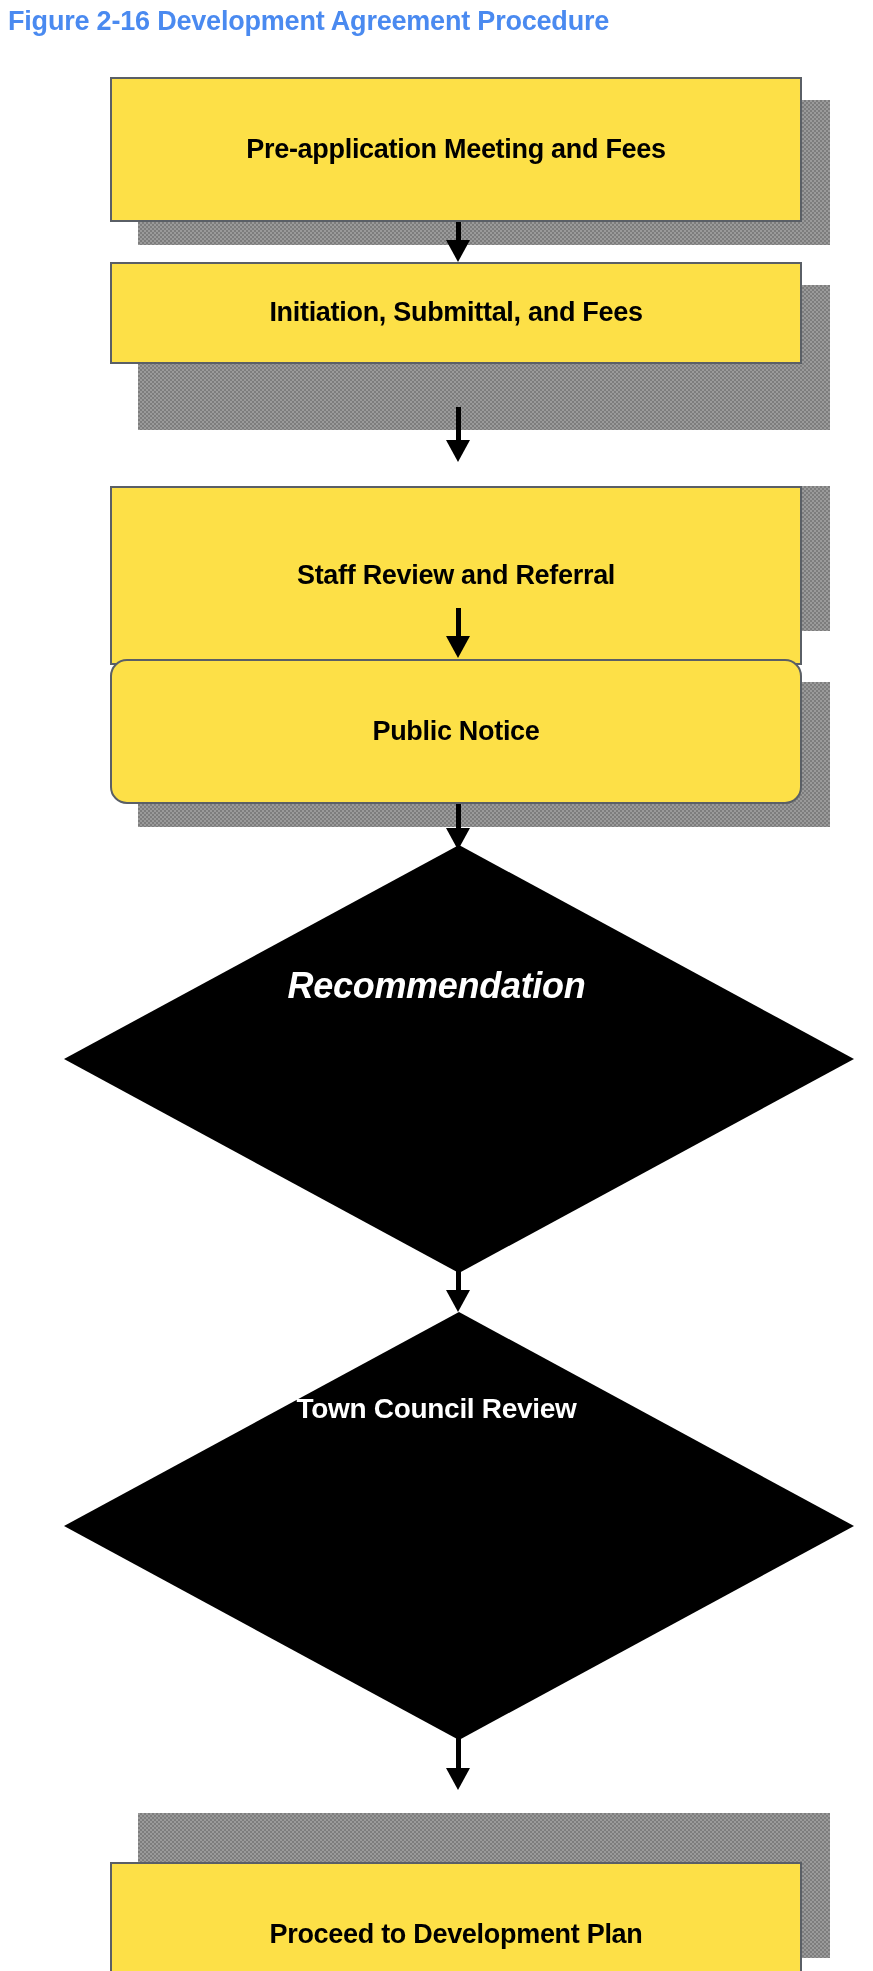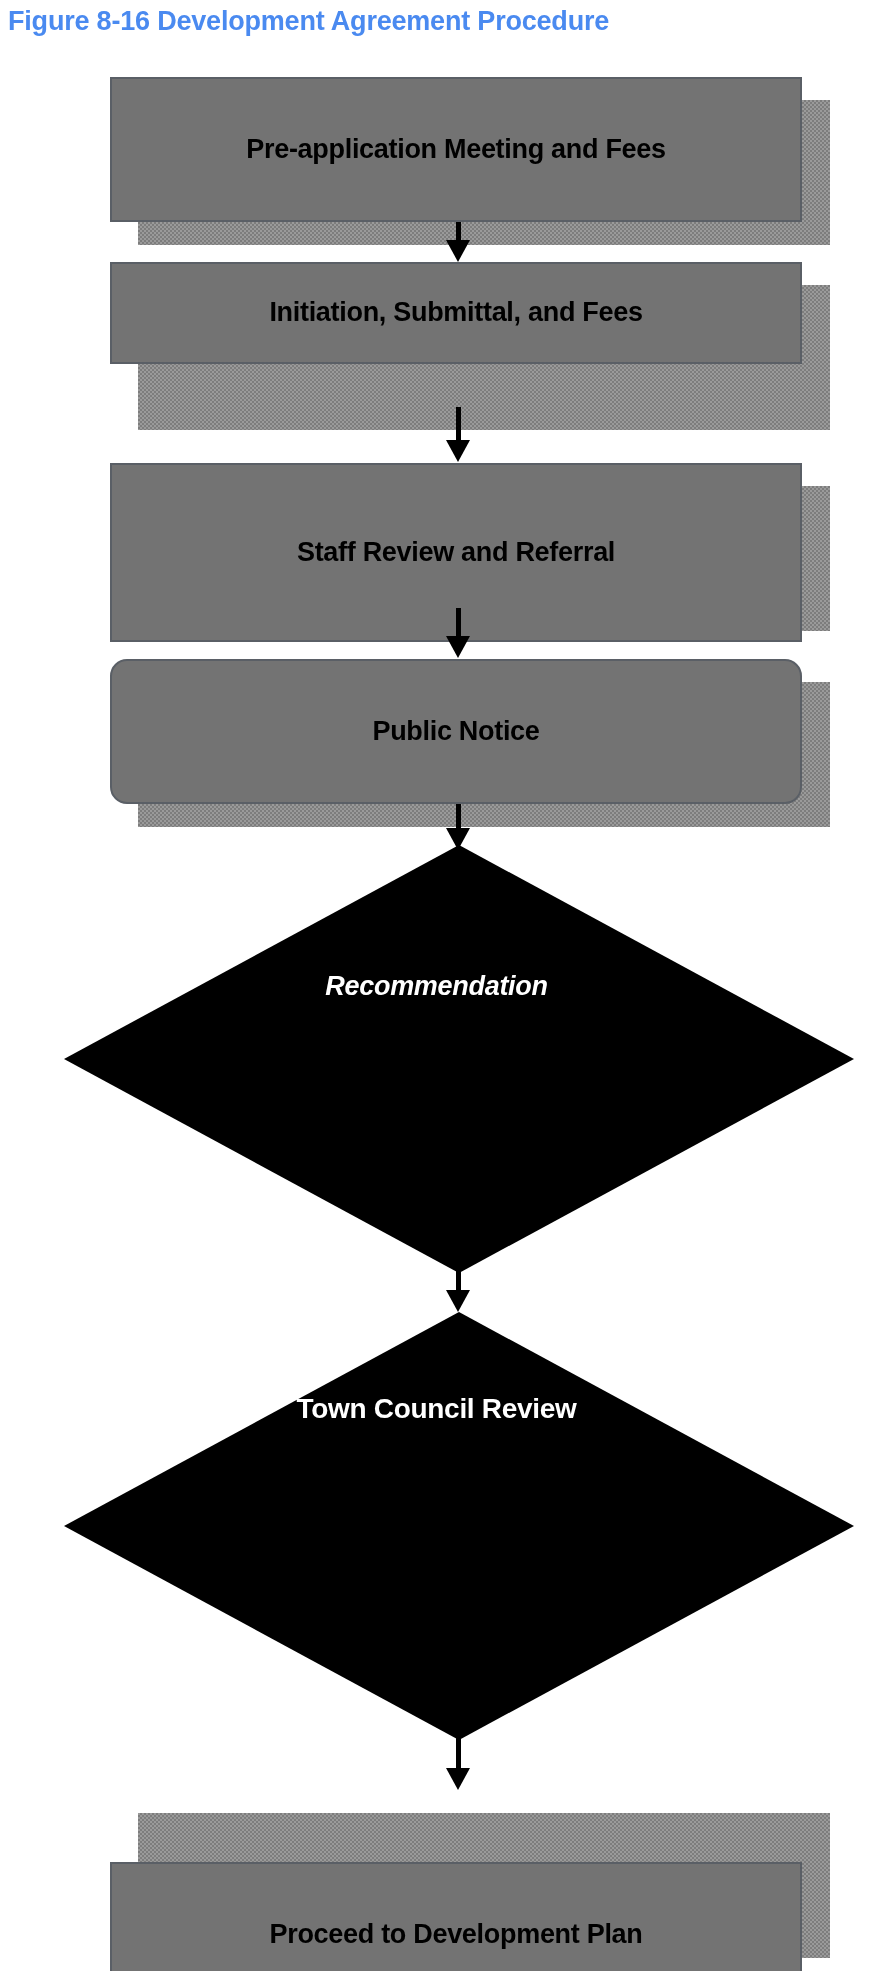--- a/index.html
+++ b/index.html
@@ -35,21 +35,21 @@
     left: 0;
     top: 0;
     width: 873px;
     height: 1971px;
   }
 
   
   .proc-box {
     position: absolute;
     box-sizing: border-box;
-    background: #737373;
+    background: #fde047;
     border: 2px solid #5a5f66;
     display: flex;
     align-items: center;
     justify-content: center;
   }
   .proc-label {
     font-size: 27px;
     font-weight: bold;
     color: #000000;
     text-align: center;
@@ -86,21 +86,21 @@
     z-index: 3;
   }
   .decision-line-1 {
     font-size: 28px;
     font-weight: bold;
     letter-spacing: -0.3px;
     line-height: 34px;
     white-space: nowrap;
   }
   .decision-line-2 {
-    font-size: 27px;
+    font-size: 36px;
     font-weight: bold;
     font-style: italic;
     letter-spacing: -0.3px;
     line-height: 36px;
     white-space: nowrap;
   }
 
   
   .connector {
     position: absolute;
@@ -119,21 +119,21 @@
     width: 0;
     height: 0;
     border-left: 12px solid transparent;
     border-right: 12px solid transparent;
     border-top: 22px solid #000000;
   }
 </style>
 </head>
 <body>
 
-<div id="figure-title">Figure 8-16 Development Agreement Procedure</div>
+<div id="figure-title">Figure 2-16 Development Agreement Procedure</div>
 
 <div id="flow-canvas">
 
   <div class="box-shadow-block" style="left:138px; top:100px; width:692px; height:145px;"></div>
   <div class="box-shadow-block" style="left:138px; top:285px; width:692px; height:145px;"></div>
   <div class="box-shadow-block" style="left:138px; top:486px; width:692px; height:145px;"></div>
   <div class="box-shadow-block" style="left:138px; top:682px; width:692px; height:145px;"></div>
   <div class="box-shadow-block" style="left:138px; top:1813px; width:692px; height:145px;"></div>
 
   <div class="proc-box" style="left:110px; top:77px; width:692px; height:145px;">
@@ -147,21 +147,21 @@
 
   <div class="proc-box" style="left:110px; top:262px; width:692px; height:102px;">
     <span class="proc-label">Initiation, Submittal, and Fees</span>
   </div>
 
   <div class="connector" style="left:456px; top:407px; width:5px; height:56px;">
     <div class="shaft" style="height:35px;"></div>
     <div class="head" style="top:33px;"></div>
   </div>
 
-  <div class="proc-box" style="left:110px; top:463px; width:692px; height:179px;">
+  <div class="proc-box" style="left:110px; top:486px; width:692px; height:179px;">
     <span class="proc-label">Staff Review and Referral</span>
   </div>
 
   <div class="connector" style="left:456px; top:608px; width:5px; height:51px;">
     <div class="shaft" style="height:30px;"></div>
     <div class="head" style="top:28px;"></div>
   </div>
 
   <div class="proc-box" style="left:110px; top:659px; width:692px; height:145px;border-radius:17px;">
     <span class="proc-label">Public Notice</span>

